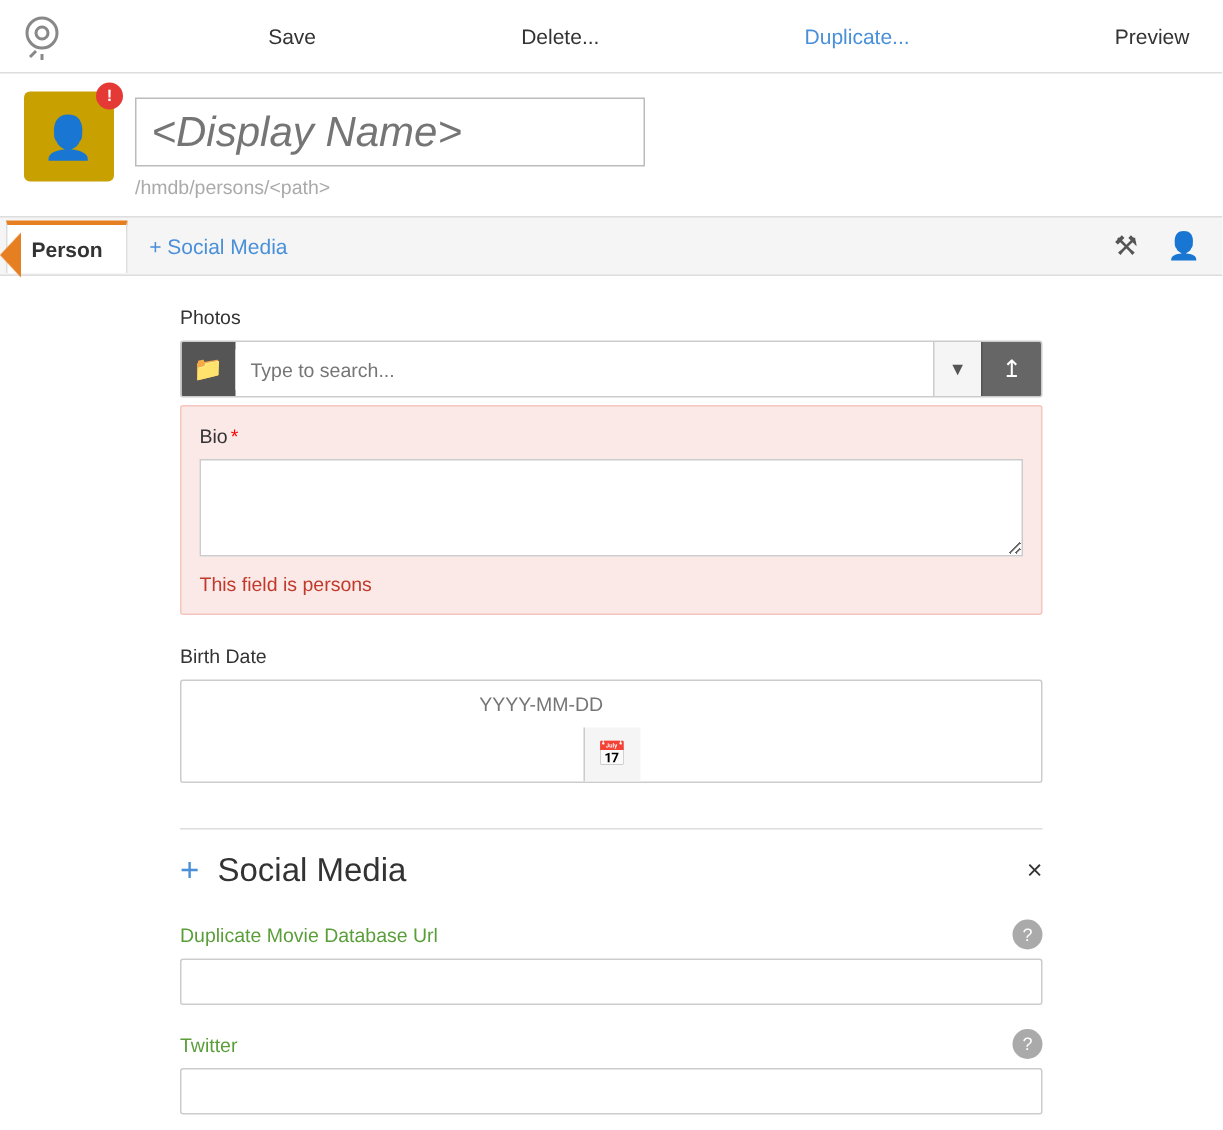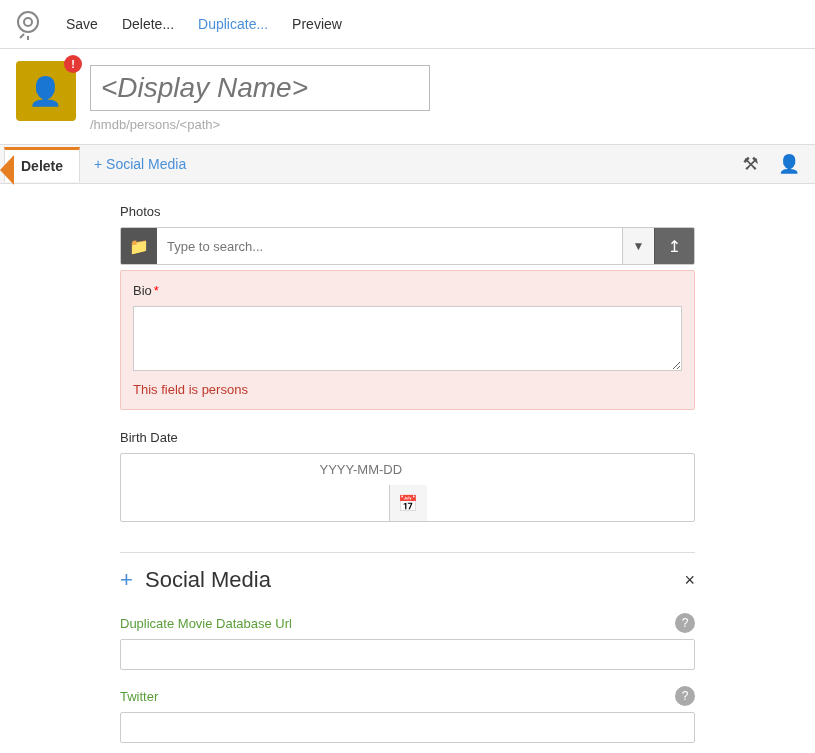--- a/index.html
+++ b/index.html
@@ -5,20 +5,21 @@
     * { box-sizing: border-box; margin: 0; padding: 0; }
     body { font-family: Arial, sans-serif; font-size: 14px; background: #fff; color: #333; width: 815px; }
 
     
     .toolbar {
       display: flex;
       align-items: center;
       padding: 8px 12px;
       border-bottom: 1px solid #ddd;
       gap: 4px;
+      justify-content: space-between;
     }
     .toolbar-logo {
       width: 32px; height: 32px; margin-right: 8px;
     }
     .toolbar-btn {
       padding: 4px 10px;
       background: none;
       border: none;
       cursor: pointer;
       font-size: 14px;
@@ -309,21 +310,21 @@
 
   <div style="display:flex; flex-direction:column; gap: 6px; padding-top: 4px;">
     <input type="text" class="display-name-input" placeholder="&lt;Display Name&gt;" style="">
     <div class="path-text">
       <span>/hmdb/persons/</span><span>&lt;path&gt;</span>
     </div>
   </div>
 </div>
 
 <div class="tabs-bar">
-  <div class="tab-active">Delete</div>
+  <div class="tab-active">Person</div>
   <div class="tab-add">+ Social Media</div>
   <div style="flex:1;"></div>
   <div class="tab-icon">⚒</div>
   <div class="tab-icon">👤</div>
 </div>
 
 <div class="main-content">
 
   <div class="field-section">
     <div class="field-label">Photos</div>

